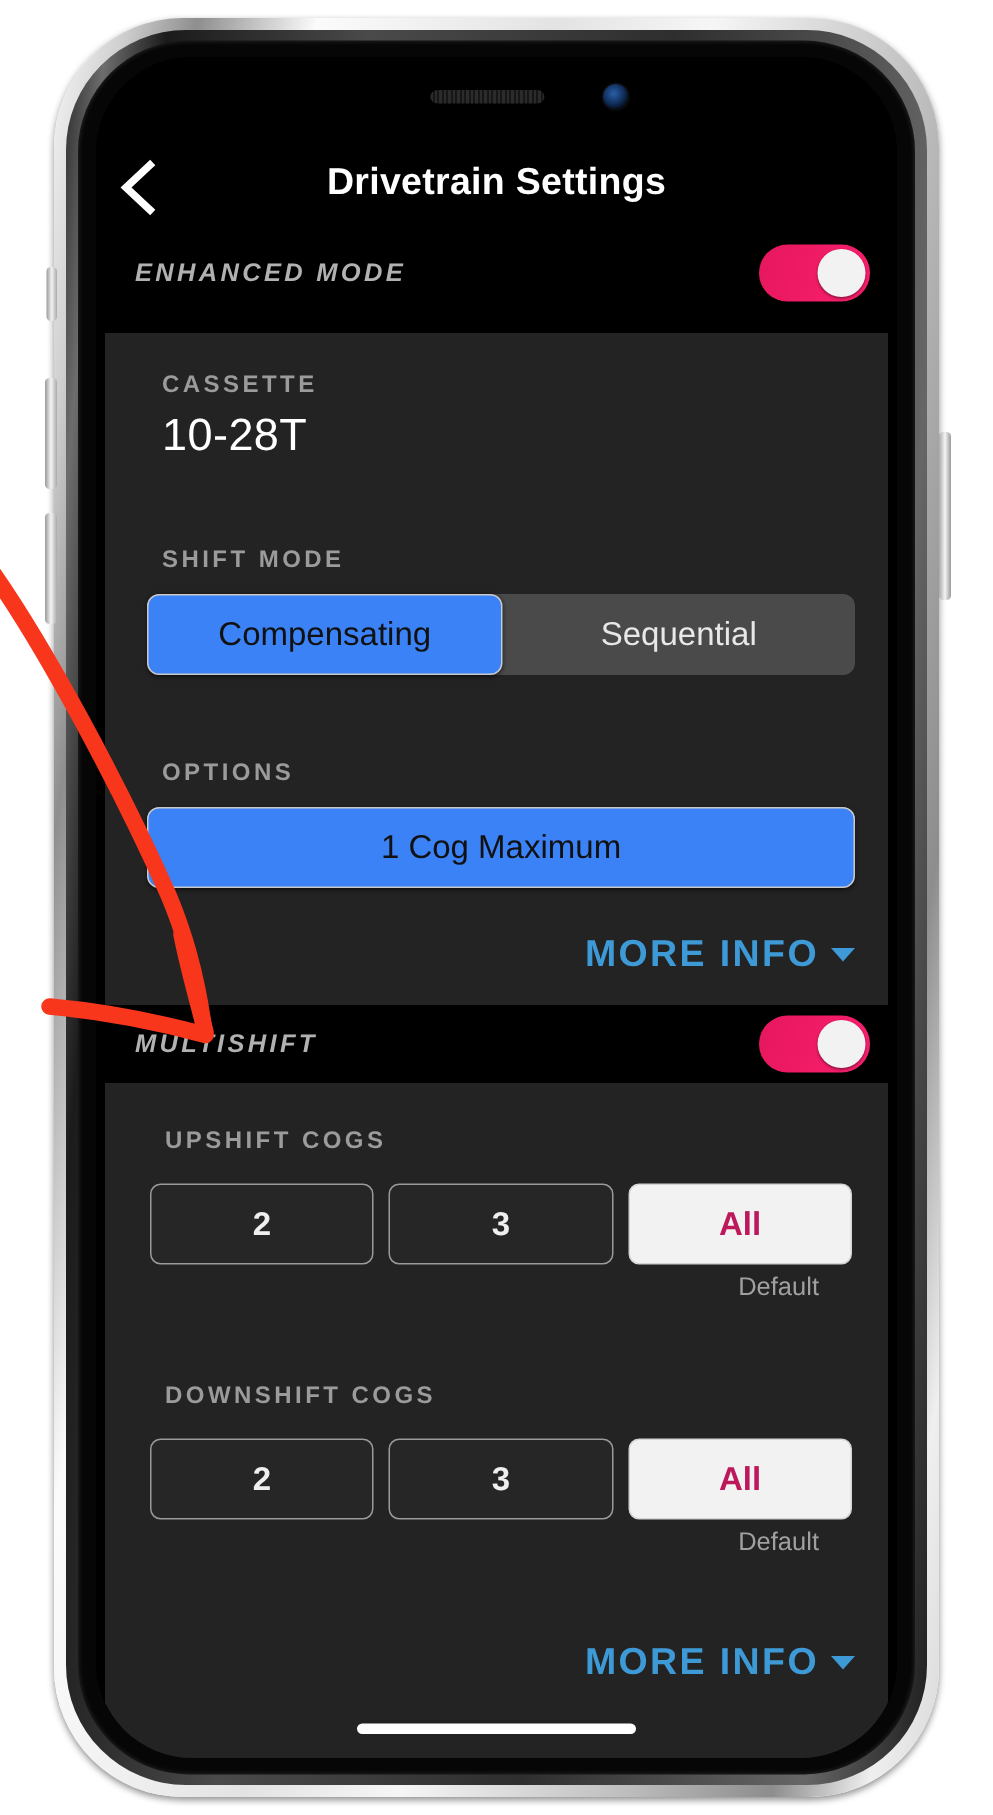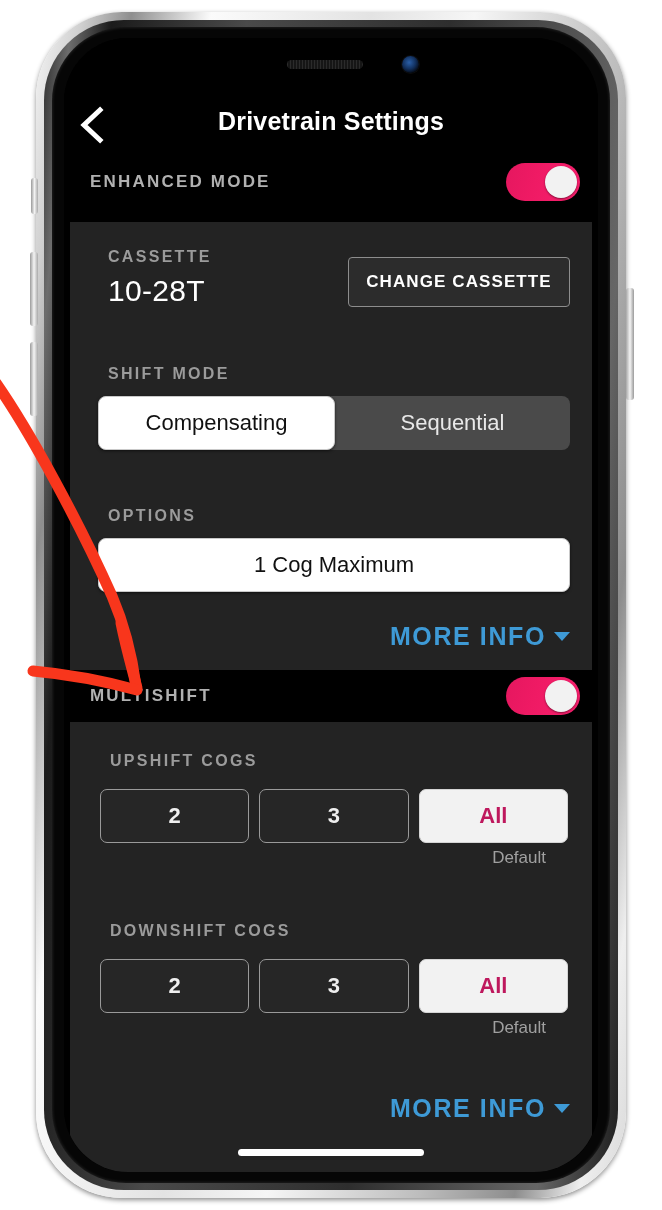--- a/index.html
+++ b/index.html
@@ -96,20 +96,21 @@
   
   .band {
     position: absolute; left: 0; right: 0;
     height: 52px; background: #000;
     display: flex; align-items: center;
   }
   .band-label {
     margin-left: 26px;
     color: #b1b1b1; font-size: 17px; font-weight: bold;
     letter-spacing: 2.2px;
+    font-style: italic;
   }
   .toggle {
     position: absolute; right: 18px; top: 50%; transform: translateY(-50%);
     width: 74px; height: 38px; border-radius: 19px;
     background: linear-gradient(105deg,#e5175f 0%, #ef1a64 40%, #f8206e 100%);
     cursor: pointer;
     box-shadow: 0 1px 3px rgba(0,0,0,.6);
   }
   .toggle .knob {
     position: absolute; right: 3px; top: 3px;
@@ -142,21 +143,21 @@
   .seg {
     display: flex; width: 100%; height: 54px;
     background: #4a4a4a; border-radius: 8px;
     overflow: visible; position: relative;
   }
   .seg-item {
     flex: 1; display: flex; align-items: center; justify-content: center;
     font-size: 22px; color: #e8e8e8; cursor: pointer; border-radius: 8px;
   }
   .seg-item.sel {
-    background: #ffffff; color: #111;
+    background: #3b82f6; color: #111;
     box-shadow: 0 1px 3px rgba(0,0,0,.55);
     border: 1px solid #c9c9c9;
   }
 
   
   .cogrow { display: flex; gap: 10px; }
   .cogbtn {
     flex: 1; height: 54px; border-radius: 7px;
     display: flex; align-items: center; justify-content: center;
     font-size: 22px; font-weight: bold; cursor: pointer;
@@ -227,21 +228,20 @@
           <div class="knob"></div>
         </div>
       </div>
 
       <div class="panel" style="top:184px; height:448px;">
 
         <div style="position:absolute; left:38px; top:26px;">
           <div class="group-label">CASSETTE</div>
           <div class="value-big" style="margin-top:8px;">10-28T</div>
         </div>
-        <div class="outline-btn" style="position:absolute; right:22px; top:35px; width:222px; height:50px;">CHANGE CASSETTE</div>
 
         <div class="group-label" style="position:absolute; left:38px; top:143px;">SHIFT MODE</div>
         <div style="position:absolute; left:28px; right:22px; top:174px;">
           <div class="seg">
             <div class="seg-item sel">Compensating</div>
             <div class="seg-item">Sequential</div>
           </div>
         </div>
 
         <div class="group-label" style="position:absolute; left:38px; top:285px;">OPTIONS</div>

